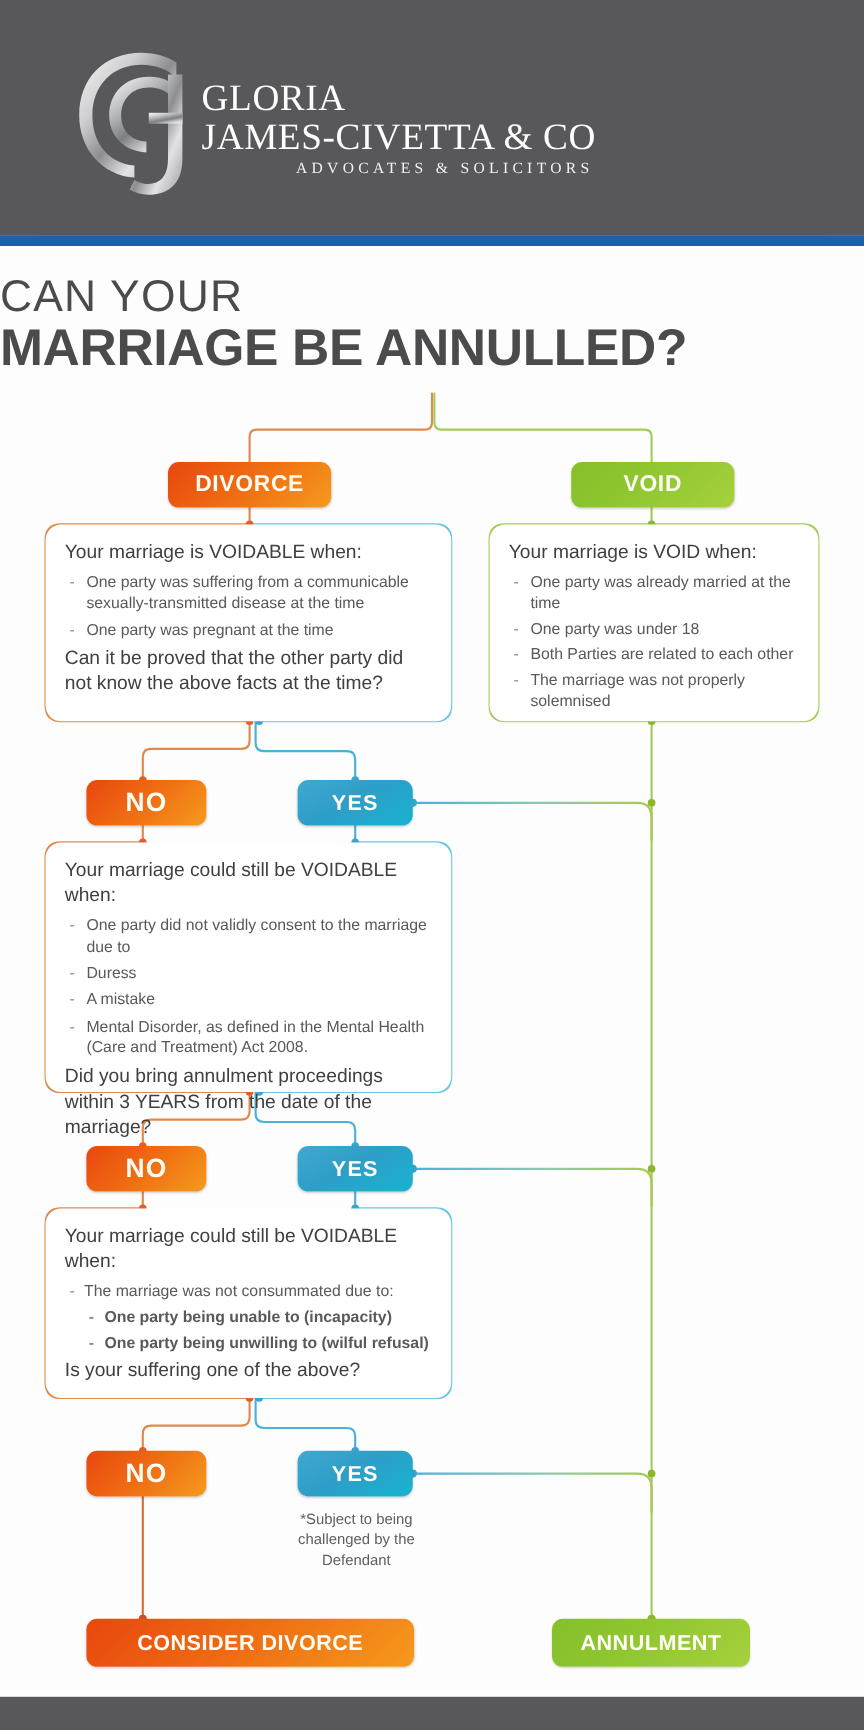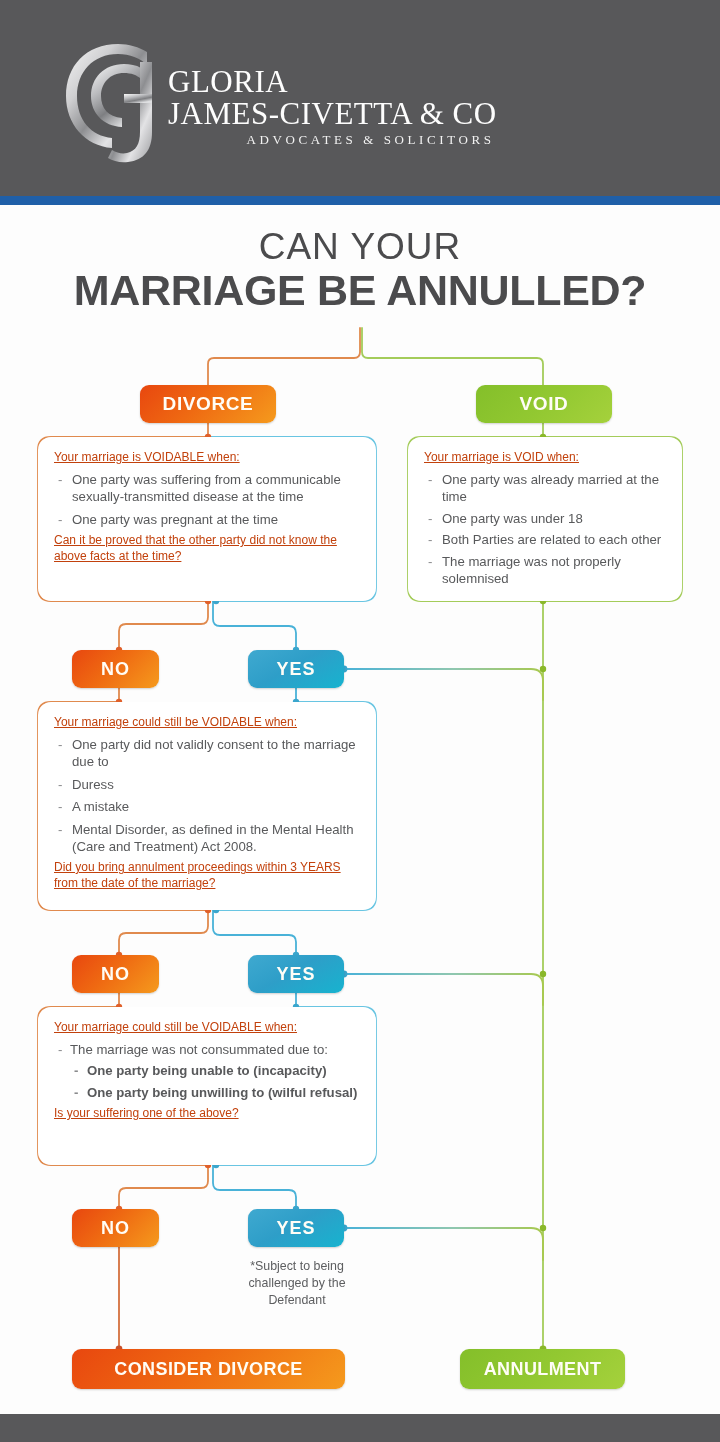--- a/index.html
+++ b/index.html
@@ -77,21 +77,20 @@
     left: 0; top: 1414px;
     width: 720px; height: 28px;
     background: #58585a;
   }
 
   
   .title-wrap {
     position: absolute;
     left: 0; top: 228px;
     width: 720px;
-    text-align: center;
   }
   .title-1 {
     font-size: 37px;
     font-weight: 400;
     color: #4b4b4d;
     letter-spacing: 1px;
     line-height: 1.0;
   }
   .title-2 {
     font-size: 43px;
@@ -128,43 +127,42 @@
   .pill-green {
     background: linear-gradient(135deg, #84bf2a 0%, #92c831 50%, #a5d13c 100%);
   }
   .pill-blue {
     background: linear-gradient(150deg, #3fa9d0 0%, #2e9ec8 45%, #17b3cf 100%);
   }
 
   #pill-voidable { left: 140px; top: 385px; width: 136px; height: 38px; font-size: 19px; letter-spacing: 0.6px; }
   #pill-void     { left: 476px; top: 385px; width: 136px; height: 38px; font-size: 19px; letter-spacing: 0.6px; }
 
-  .pill-no  { left: 72px;  width: 87px; height: 38px; font-size: 18px; letter-spacing: 1px; }
+  .pill-no  { left: 72px;  width: 100px; height: 38px; font-size: 22px; letter-spacing: 1px; }
   .pill-yes { left: 248px; width: 96px; height: 38px; font-size: 18px; letter-spacing: 1px; }
 
   #no-1  { top: 650px; }  #yes-1 { top: 650px; }
   #no-2  { top: 955px; }  #yes-2 { top: 955px; }
   #no-3  { top: 1209px; } #yes-3 { top: 1209px; }
 
   #pill-divorce   { left: 72px;  top: 1349px; width: 273px; height: 40px; font-size: 18px; letter-spacing: 0.4px; }
   #pill-annulment { left: 460px; top: 1349px; width: 165px; height: 40px; font-size: 18px; letter-spacing: 0.4px; }
 
   
   .infobox {
     position: absolute;
     border-radius: 13px;
     background: #ffffff;
     padding: 13px 16px 12px 16px;
   }
   .infobox .lead,
   .infobox .tail {
-    font-size: 12px;
-    color: #c2410c;
+    font-size: 16px;
+    color: #404040;
     line-height: 1.32;
-    text-decoration: underline;
   }
   .infobox ul {
     list-style: none;
     margin: 5px 0 5px 0;
     padding: 0;
   }
   .infobox ul li {
     font-size: 13.2px;
     color: #58595b;
     line-height: 1.32;

